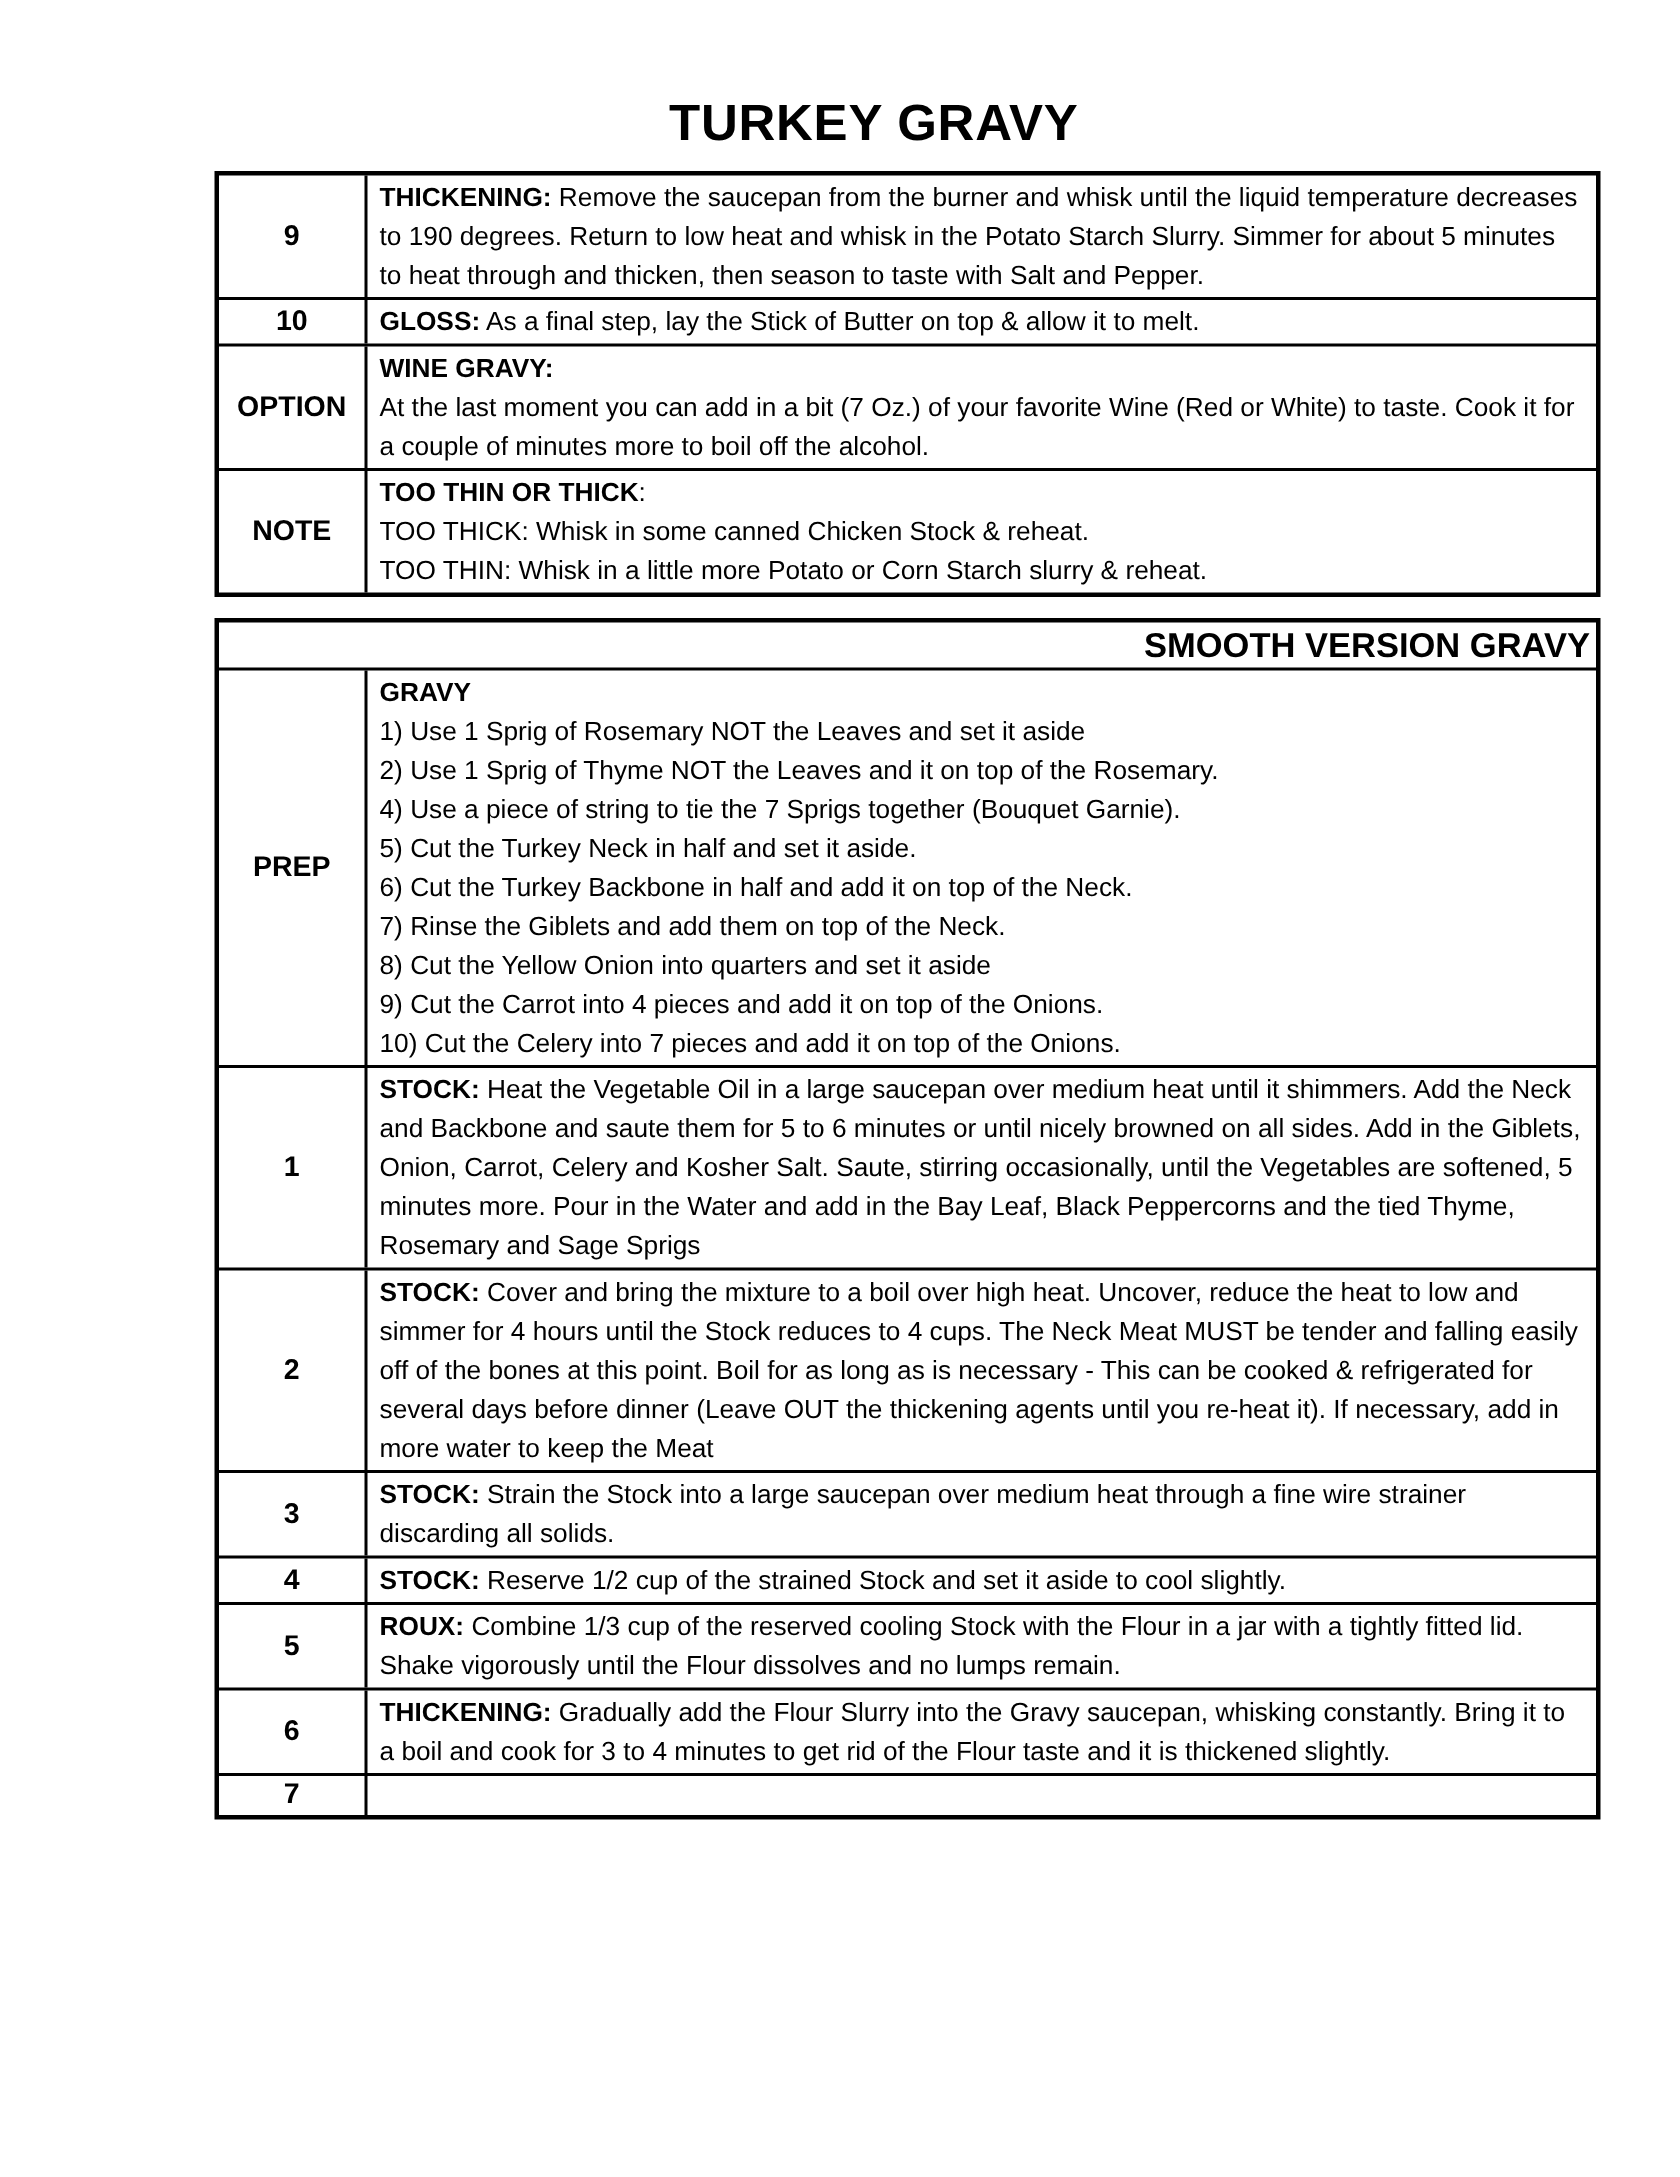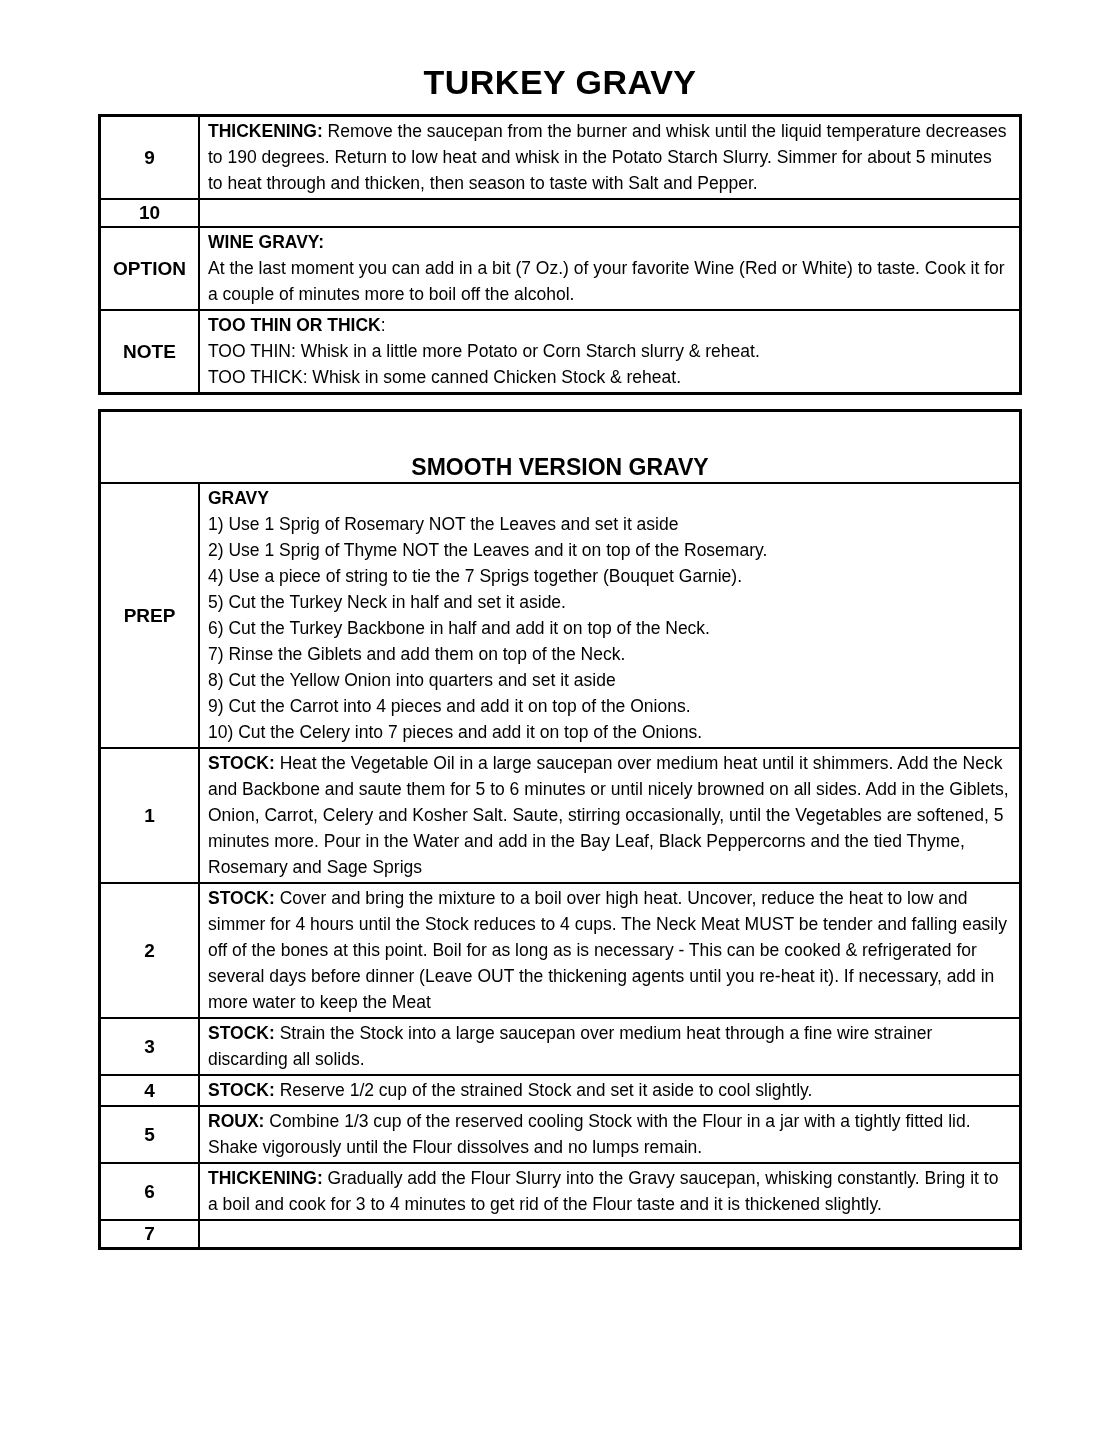--- a/index.html
+++ b/index.html
@@ -8,45 +8,45 @@
     background: #ffffff;
     font-family: "Liberation Sans", "DejaVu Sans", sans-serif;
     color: #000000;
   }
   .page {
     position: relative;
     width: 1120px;
     height: 1451px;
     background: #ffffff;
     overflow: hidden;
+    padding-left: 45px;
   }
   .title {
     margin: 0;
     padding-top: 62px;
     text-align: center;
     font-size: 34px;
     line-height: 40px;
     font-weight: bold;
     letter-spacing: 0.5px;
   }
   .doc-table {
     margin: 12px 0 0 98px;
     width: 924px;
     border: 3px solid #000000;
   }
   .doc-table + .doc-table {
     margin-top: 14px;
   }
   .table-header {
-    text-align: center;
+    text-align: right;
     font-weight: bold;
     font-size: 23px;
     line-height: 27px;
     padding: 2px 4px 1px 4px;
-    margin-top: 40px;
   }
   .trow {
     display: flex;
     border-top: 2px solid #000000;
   }
   .doc-table > .trow:first-child {
     border-top: none;
   }
   .label-cell {
     flex: 0 0 99px;
@@ -79,34 +79,37 @@
 
   <div class="doc-table" id="table1">
       <div class="trow">
         <div class="label-cell">9</div>
         <div class="content-cell">
           <p class="line"><b>THICKENING:</b> Remove the saucepan from the burner and whisk until the liquid temperature decreases to 190 degrees. Return to low heat and whisk in the Potato Starch Slurry. Simmer for about 5 minutes to heat through and thicken, then season to taste with Salt and Pepper.</p>
         </div>
       </div>
       <div class="trow">
         <div class="label-cell">10</div>
+        <div class="content-cell">
+          <p class="line"><b>GLOSS:</b> As a final step, lay the Stick of Butter on top &amp; allow it to melt.</p>
+        </div>
       </div>
       <div class="trow">
         <div class="label-cell">OPTION</div>
         <div class="content-cell">
           <p class="line"><b>WINE GRAVY:</b></p>
           <p class="line">At the last moment you can add in a bit (7 Oz.) of your favorite Wine (Red or White) to taste. Cook it for a couple of minutes more to boil off the alcohol.</p>
         </div>
       </div>
       <div class="trow">
         <div class="label-cell">NOTE</div>
         <div class="content-cell">
           <p class="line"><b>TOO THIN OR THICK</b>:</p>
+          <p class="line">TOO THICK: Whisk in some canned Chicken Stock &amp; reheat.</p>
           <p class="line">TOO THIN: Whisk in a little more Potato or Corn Starch slurry &amp; reheat.</p>
-          <p class="line">TOO THICK: Whisk in some canned Chicken Stock &amp; reheat.</p>
         </div>
       </div>
     </div>
 
   <div class="doc-table" id="table2">
     <div class="table-header">SMOOTH VERSION GRAVY</div>
   <div class="trow">
         <div class="label-cell">PREP</div>
         <div class="content-cell">
           <p class="line"><b>GRAVY</b></p>

